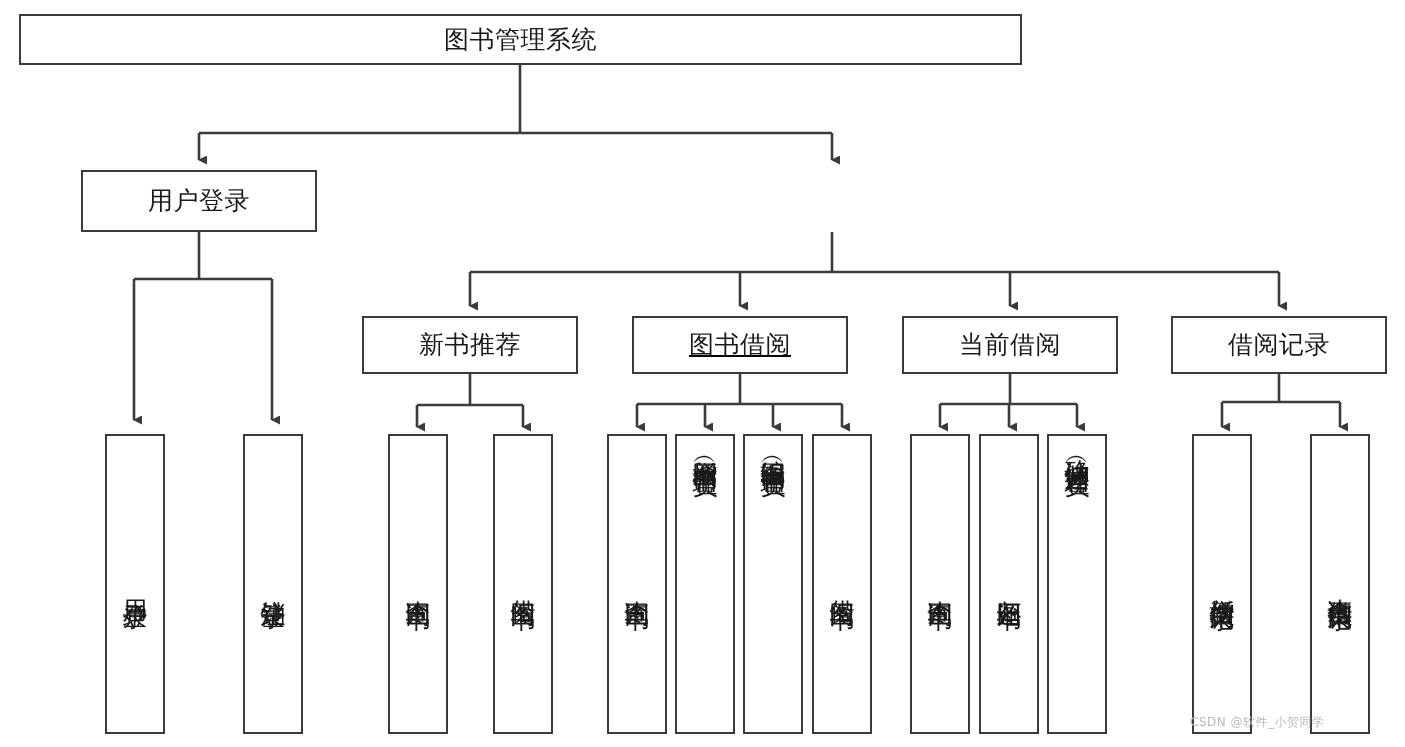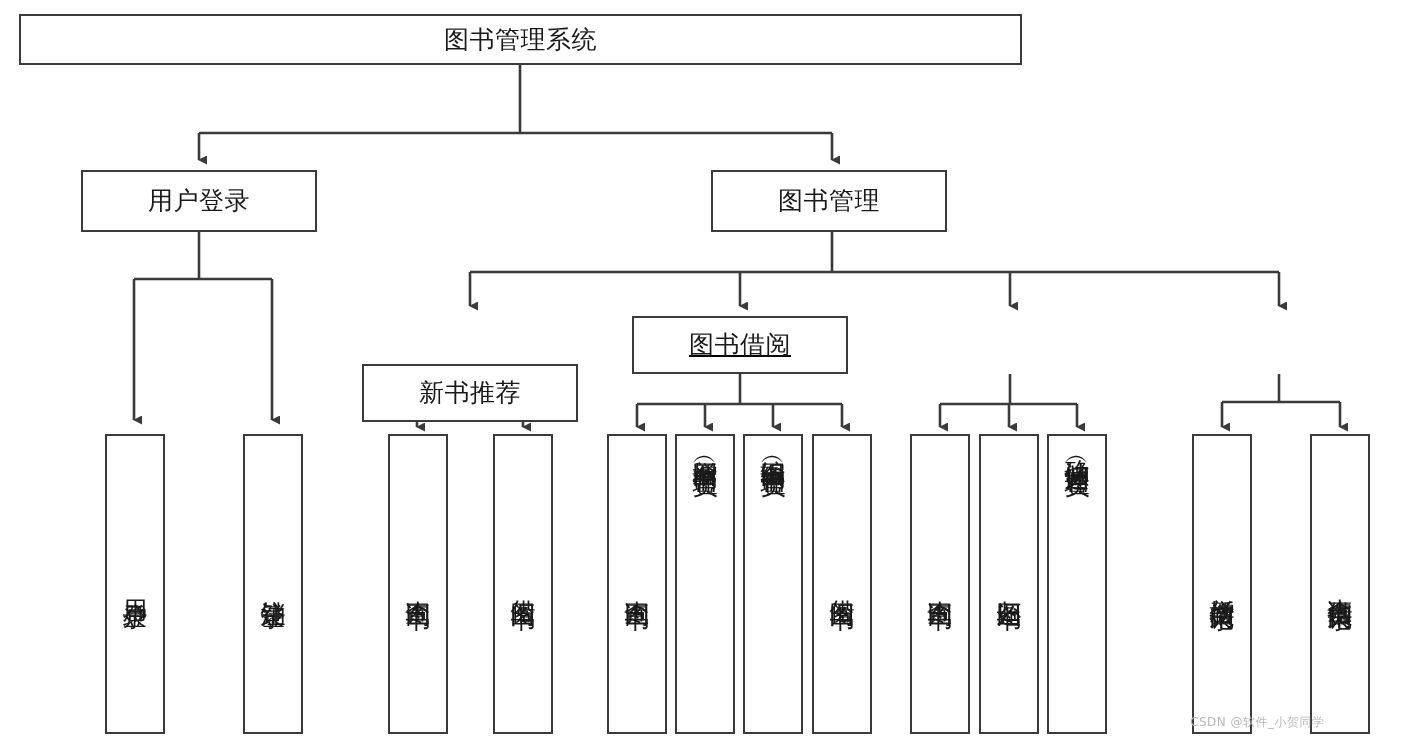--- a/index.html
+++ b/index.html
@@ -136,30 +136,33 @@
     </g>
   </svg>
 
   <div class="node root horiz" style="left:19px; top:14px; width:1003px; height:51px;">
     <span class="label">图书管理系统</span>
   </div>
 
   <div class="node horiz" style="left:81px; top:170px; width:236px; height:62px;">
     <span class="label">用户登录</span>
   </div>
-  <div class="node horiz" style="left:711px; top:170px; width:236px; height:62px;">
-    <span class="label">图书管理</span>
-  </div>
-
-  <div class="node horiz" style="left:362px; top:316px; width:216px; height:58px;margin-top:48px;">
+
+  <div class="node horiz" style="left:362px; top:316px; width:216px; height:58px;">
     <span class="label">新书推荐</span>
   </div>
   <div class="node horiz" style="left:632px; top:316px; width:216px; height:58px;text-decoration:underline;">
     <span class="label">图书借阅</span>
   </div>
+  <div class="node horiz" style="left:902px; top:316px; width:216px; height:58px;">
+    <span class="label">当前借阅</span>
+  </div>
+  <div class="node horiz" style="left:1171px; top:316px; width:216px; height:58px;">
+    <span class="label">借阅记录</span>
+  </div>
 
   <div class="node vert short" style="left:105px; top:434px; width:60px; height:300px;">
     <span class="label">用户登录</span>
   </div>
   <div class="node vert short" style="left:243px; top:434px; width:60px; height:300px;">
     <span class="label">注销登录</span>
   </div>
 
   <div class="node vert short" style="left:388px; top:434px; width:60px; height:300px;">
     <span class="label">查询图书</span>

